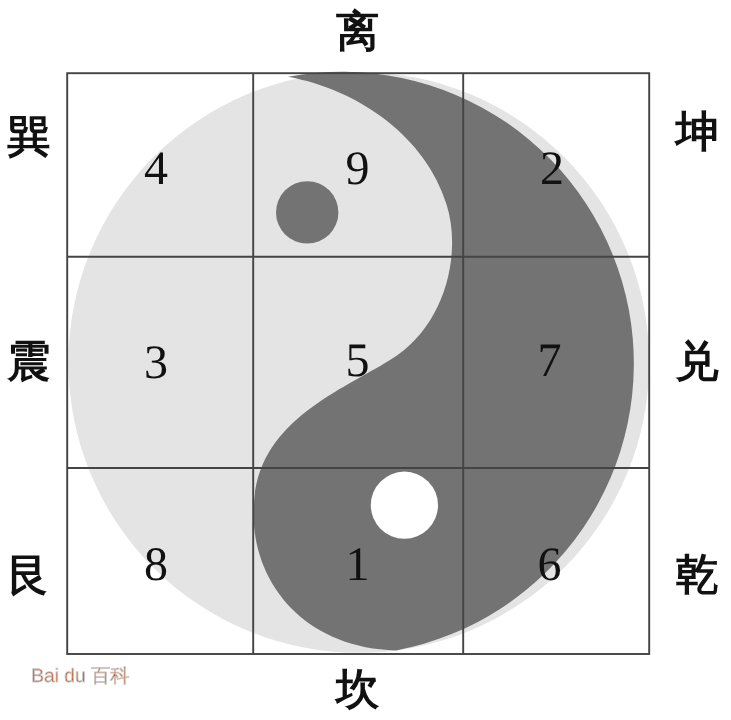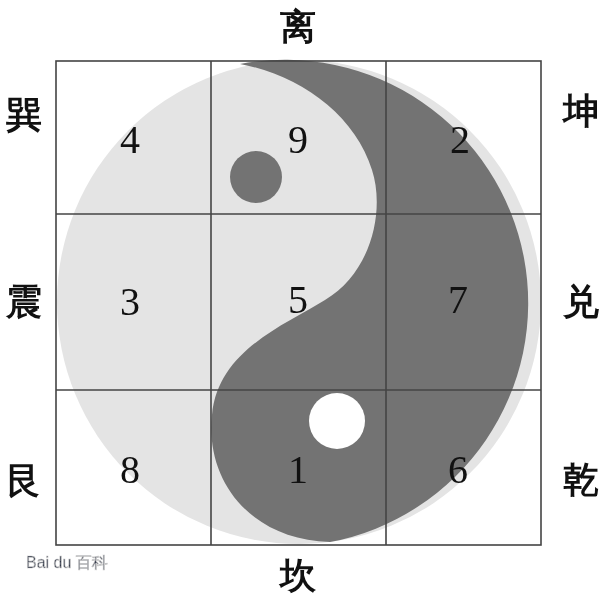--- a/index.html
+++ b/index.html
@@ -39,21 +39,21 @@
       line-height: 1;
       width: 40px;
       text-align: center;
     }
     .watermark {
       position: absolute;
       left: 26px;
       top: 553px;
       font-family: "Liberation Sans", "DejaVu Sans", sans-serif;
       font-size: 16px;
-      color: #0f172a;
+      color: #c2410c;
       letter-spacing: 0px;
       -webkit-text-stroke: 0.7px #c8c8c8;
       opacity: 0.9;
     }
   </style>
 </head>
 <body>
 
 <svg id="diagram" viewBox="0 0 609 600" xmlns="http://www.w3.org/2000/svg">
 

